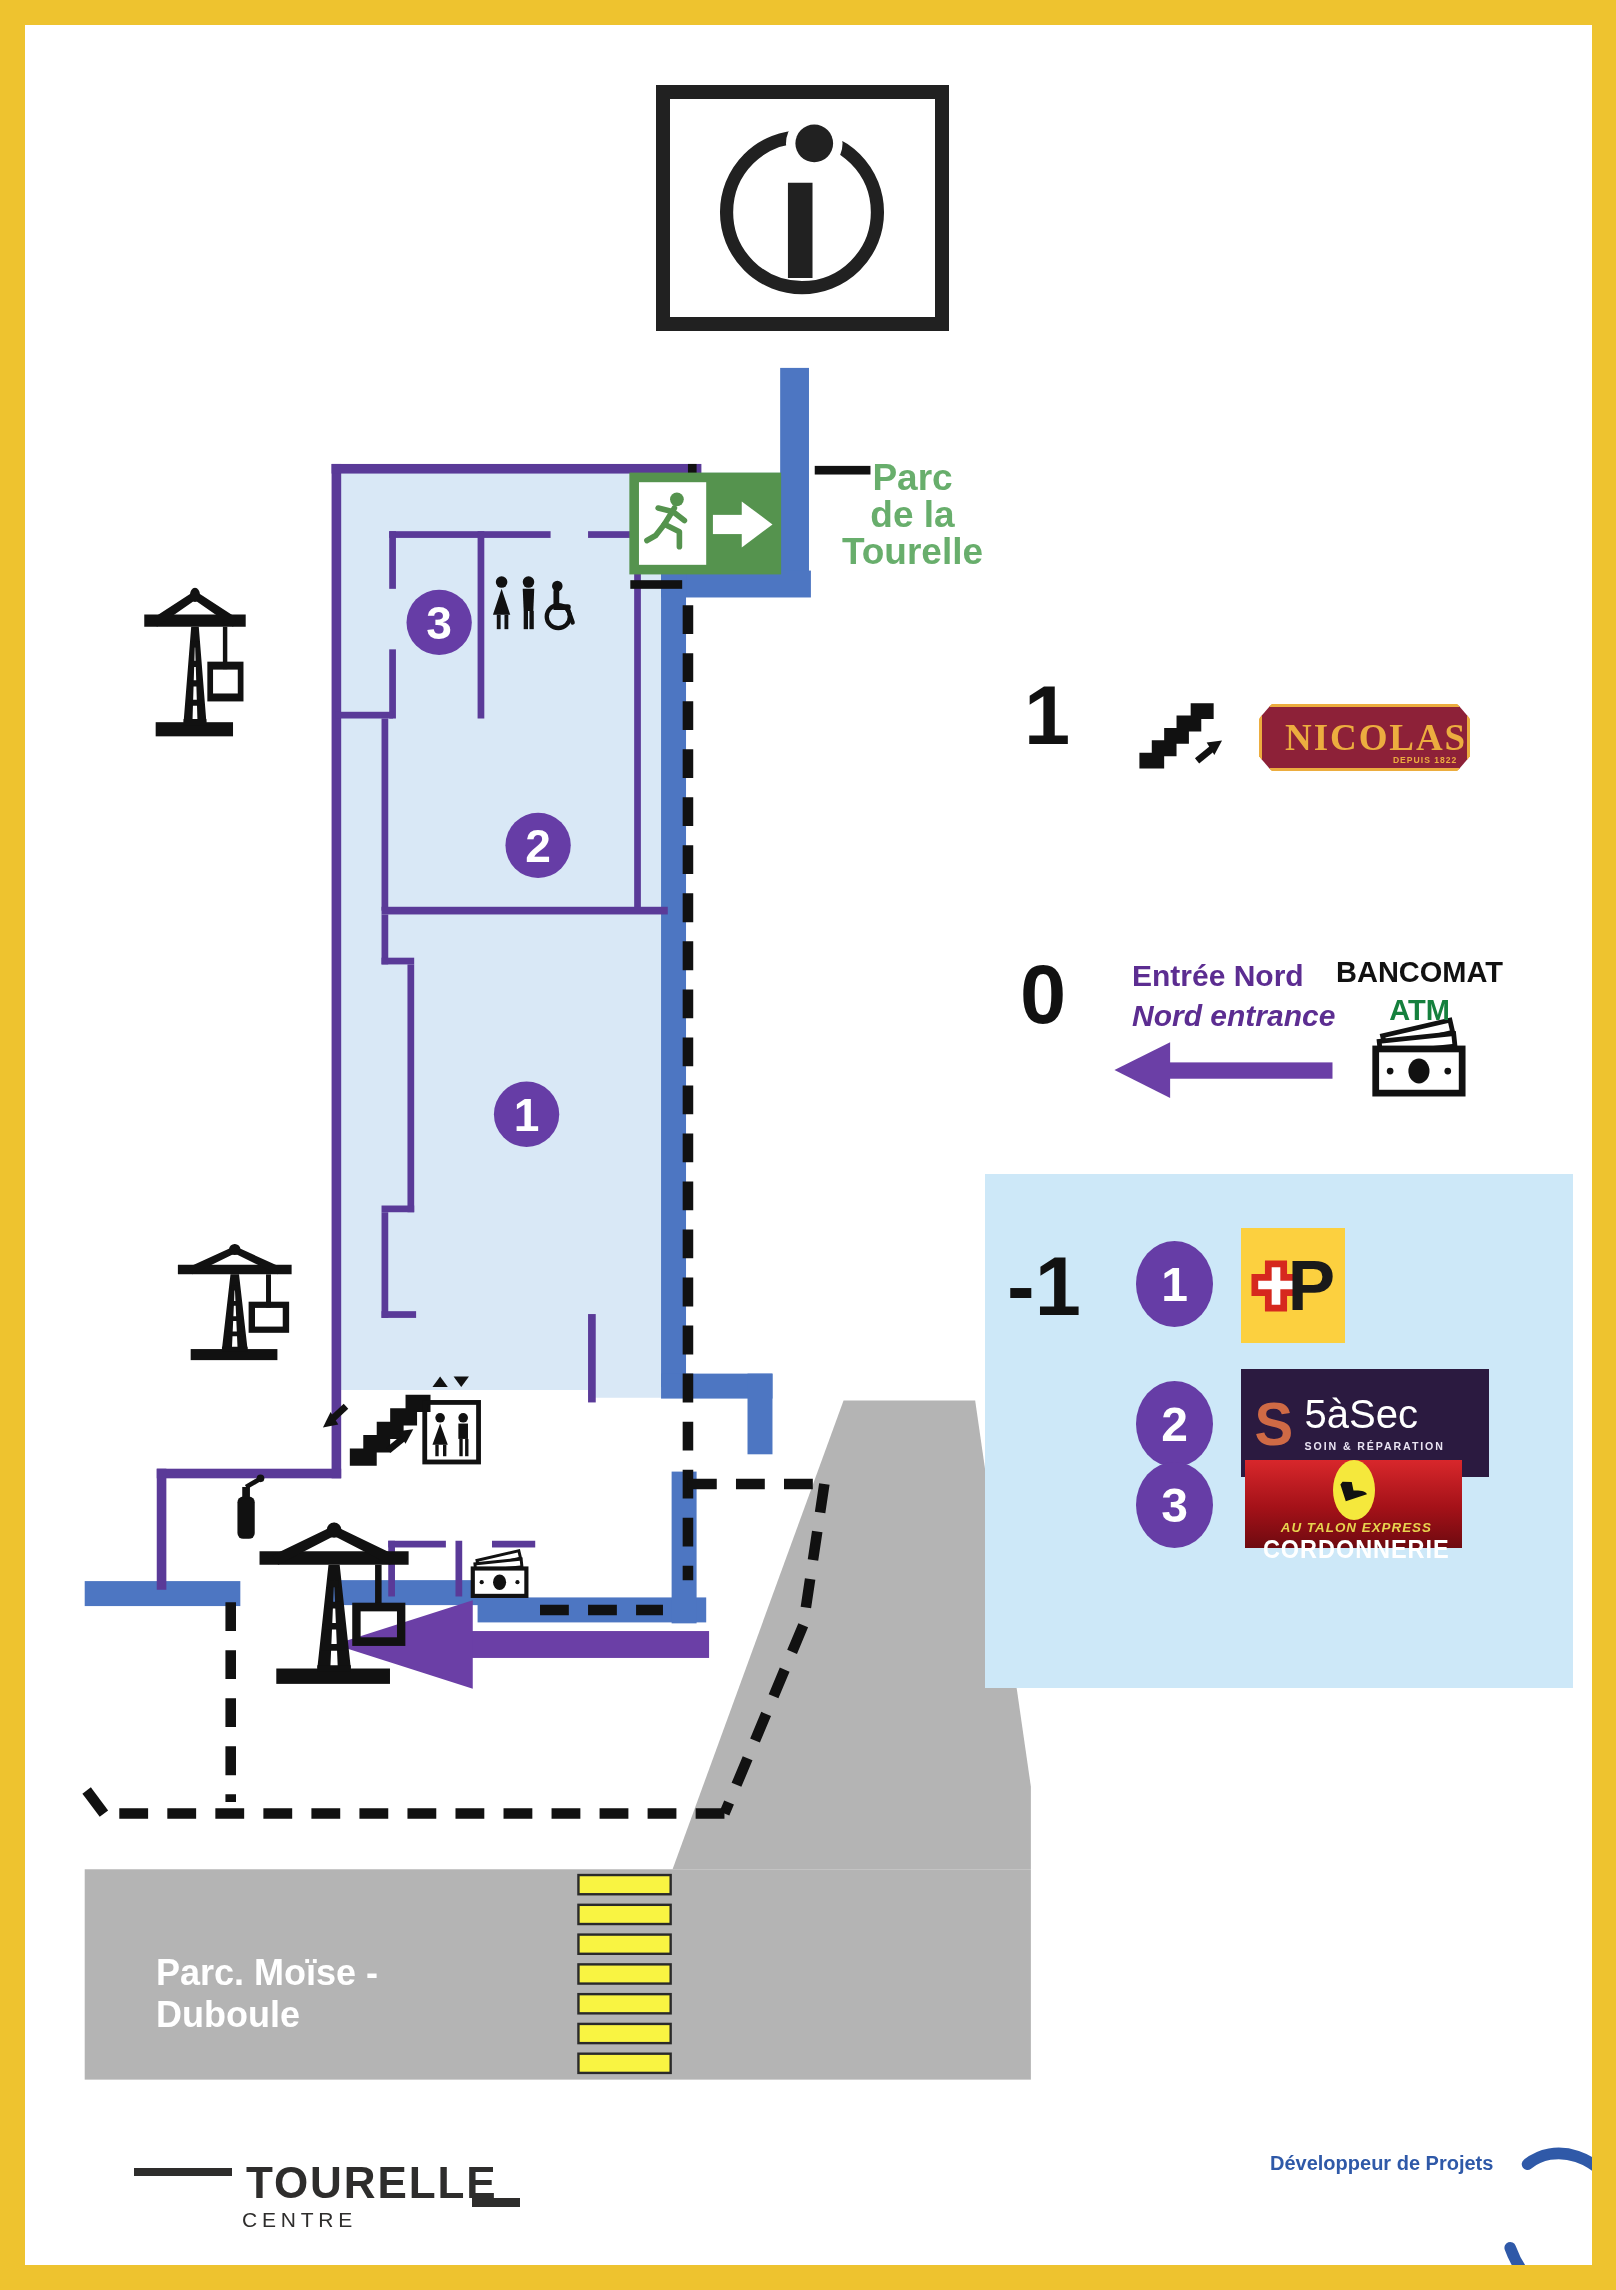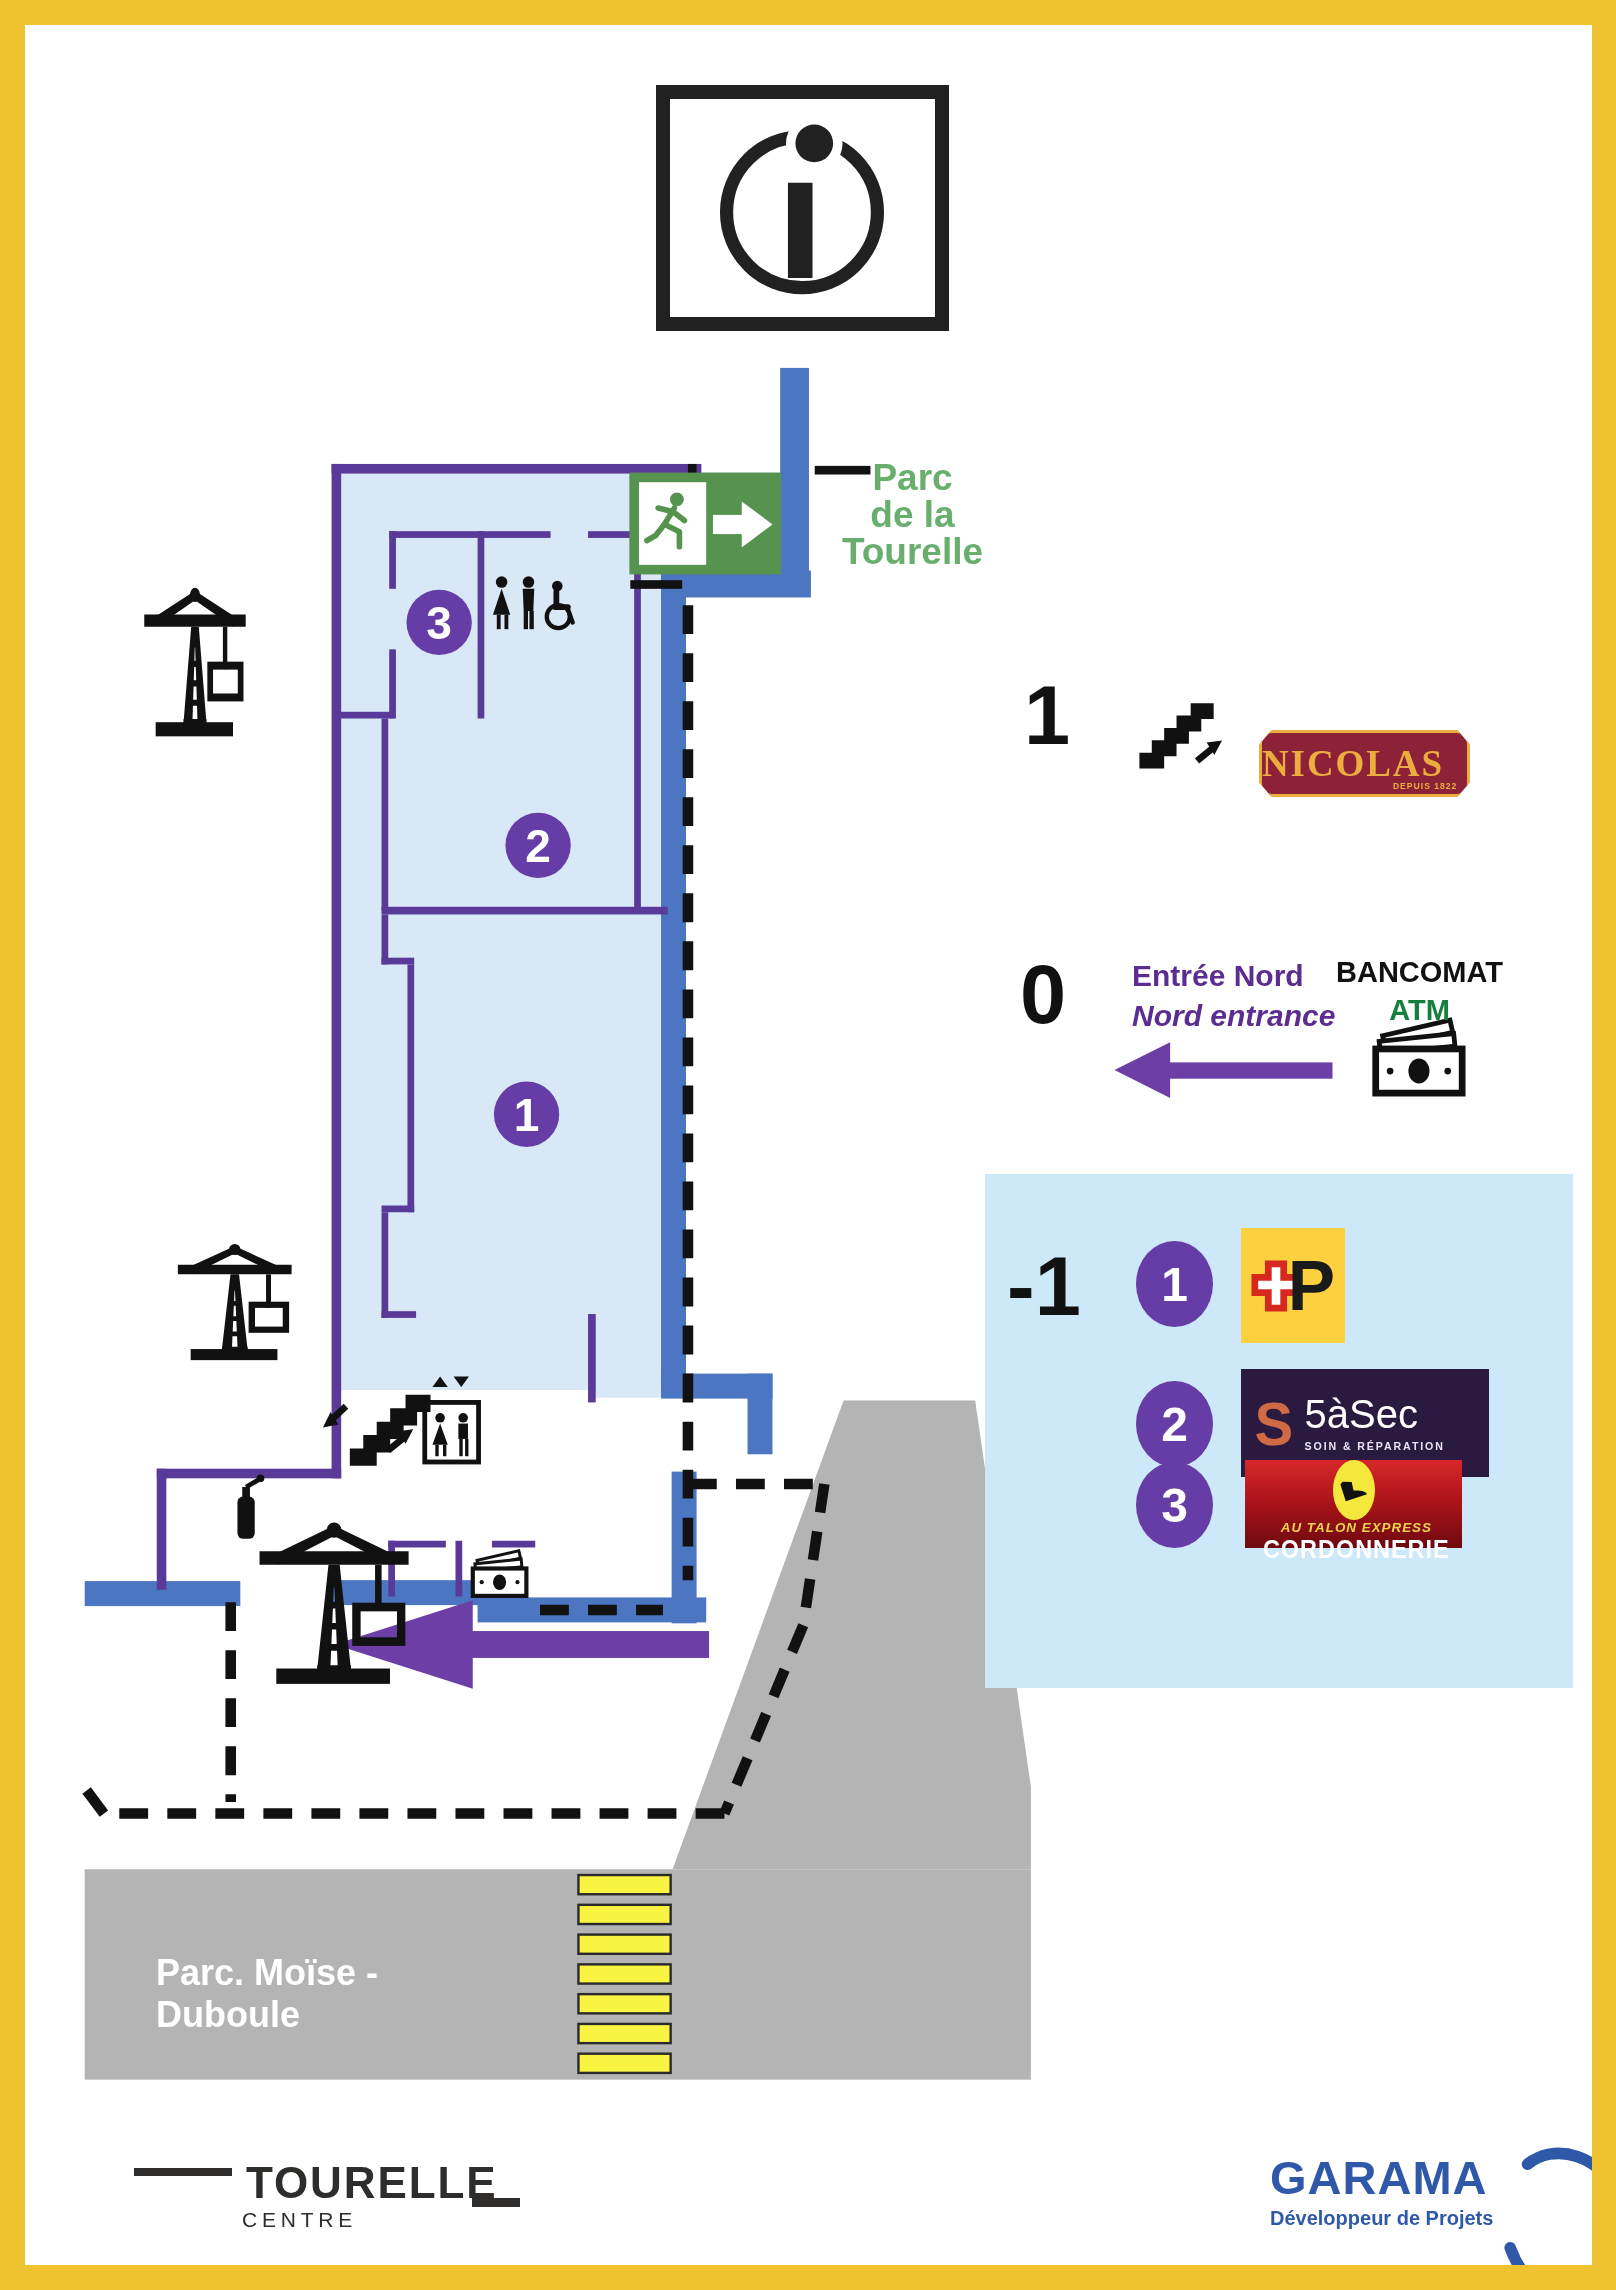--- a/index.html
+++ b/index.html
@@ -24,22 +24,22 @@
            display:flex;align-items:center;justify-content:center;font-size:48px;font-weight:700;z-index:7;}
   .entr-fr{left:1132px;top:959px;font-size:30px;font-weight:800;color:#5c2d91;z-index:6;}
   .entr-en{left:1132px;top:999px;font-size:30px;font-weight:800;font-style:italic;color:#5c2d91;z-index:6;}
   .atm1{left:1333px;top:956px;width:173px;text-align:center;font-size:29px;font-weight:800;color:#111;z-index:6;}
   .atm2{left:1333px;top:994px;width:173px;text-align:center;font-size:29px;font-weight:800;color:#15803d;z-index:6;}
 
   .panel{left:985px;top:1174px;width:588px;height:514px;background:#cde8f8;z-index:4;}
 
   
   .nicolas{left:1259px;top:704px;width:211px;height:67px;background:#8d2138;border:3.8px solid #ecad3f;
-           box-sizing:border-box;border-radius:13px;clip-path:polygon(6% 0,94% 0,100% 22%,100% 78%,94% 100%,6% 100%,0 78%,0 22%);
-           display:flex;align-items:center;justify-content:flex-start;z-index:6;margin-top:26px;}
+           box-sizing:border-box;border-radius:5px;clip-path:polygon(6% 0,94% 0,100% 22%,100% 78%,94% 100%,6% 100%,0 78%,0 22%);
+           display:flex;align-items:center;justify-content:flex-end;z-index:6;}
   .nicolas .nm{color:#ecad3f;font-family:"Liberation Serif", serif;font-weight:700;font-size:37px;letter-spacing:1.9px;}
   .nicolas .tg{position:absolute;right:9.6px;bottom:2.9px;color:#ecad3f;font-size:8.6px;font-weight:700;letter-spacing:1px;}
   .post{left:1241px;top:1228px;width:104px;height:115px;background:#fcd03f;display:flex;
         align-items:center;justify-content:center;z-index:6;}
   .post .pl{color:#1a1a1a;font-size:71px;font-weight:900;margin-left:-13.4px;}
   .fivesec{left:1241px;top:1369px;width:248px;height:108px;background:#2b1a40;display:flex;
            align-items:center;padding:0 13.4px;box-sizing:border-box;z-index:6;}
   .fivesec .mk{color:#cf6a45;font-size:58px;font-weight:800;transform:scaleY(1.05);margin-right:11.5px;}
   .fivesec .nm{color:#fff;font-size:40px;font-weight:400;line-height:1;}
   .fivesec .tg{color:#e9e3f2;font-size:10.6px;font-weight:700;letter-spacing:1.9px;margin-top:6px;}
@@ -360,19 +360,18 @@
   </div>
 
   <div class="abs tourelle" style="height:86px;">
     <div class="bar-l"></div>
     <div class="nm">TOURELLE</div>
     <div class="bar-r"></div>
     <div class="sub">CENTRE</div>
   </div>
 
   <div class="abs garama">
-    <div class="nm">GARAMA</div>
     <div class="sub">Développeur de Projets</div>
   </div>
 
   <div class="frame"></div>
 </div>
 
 
 </body></html>

